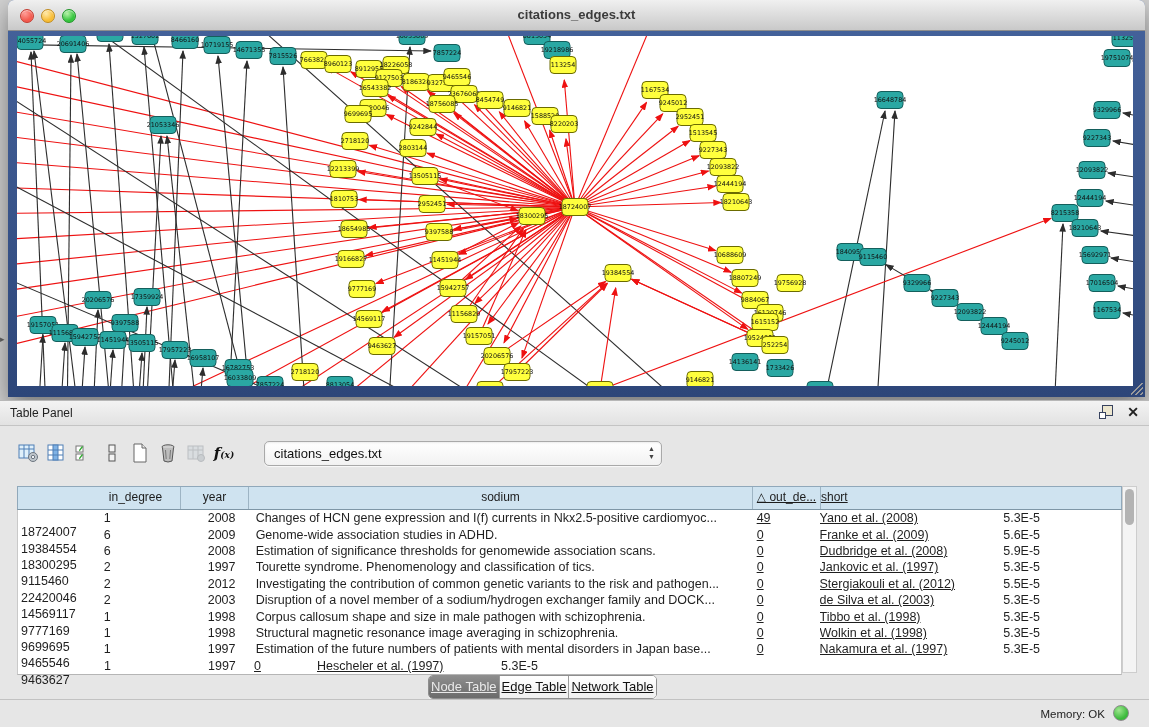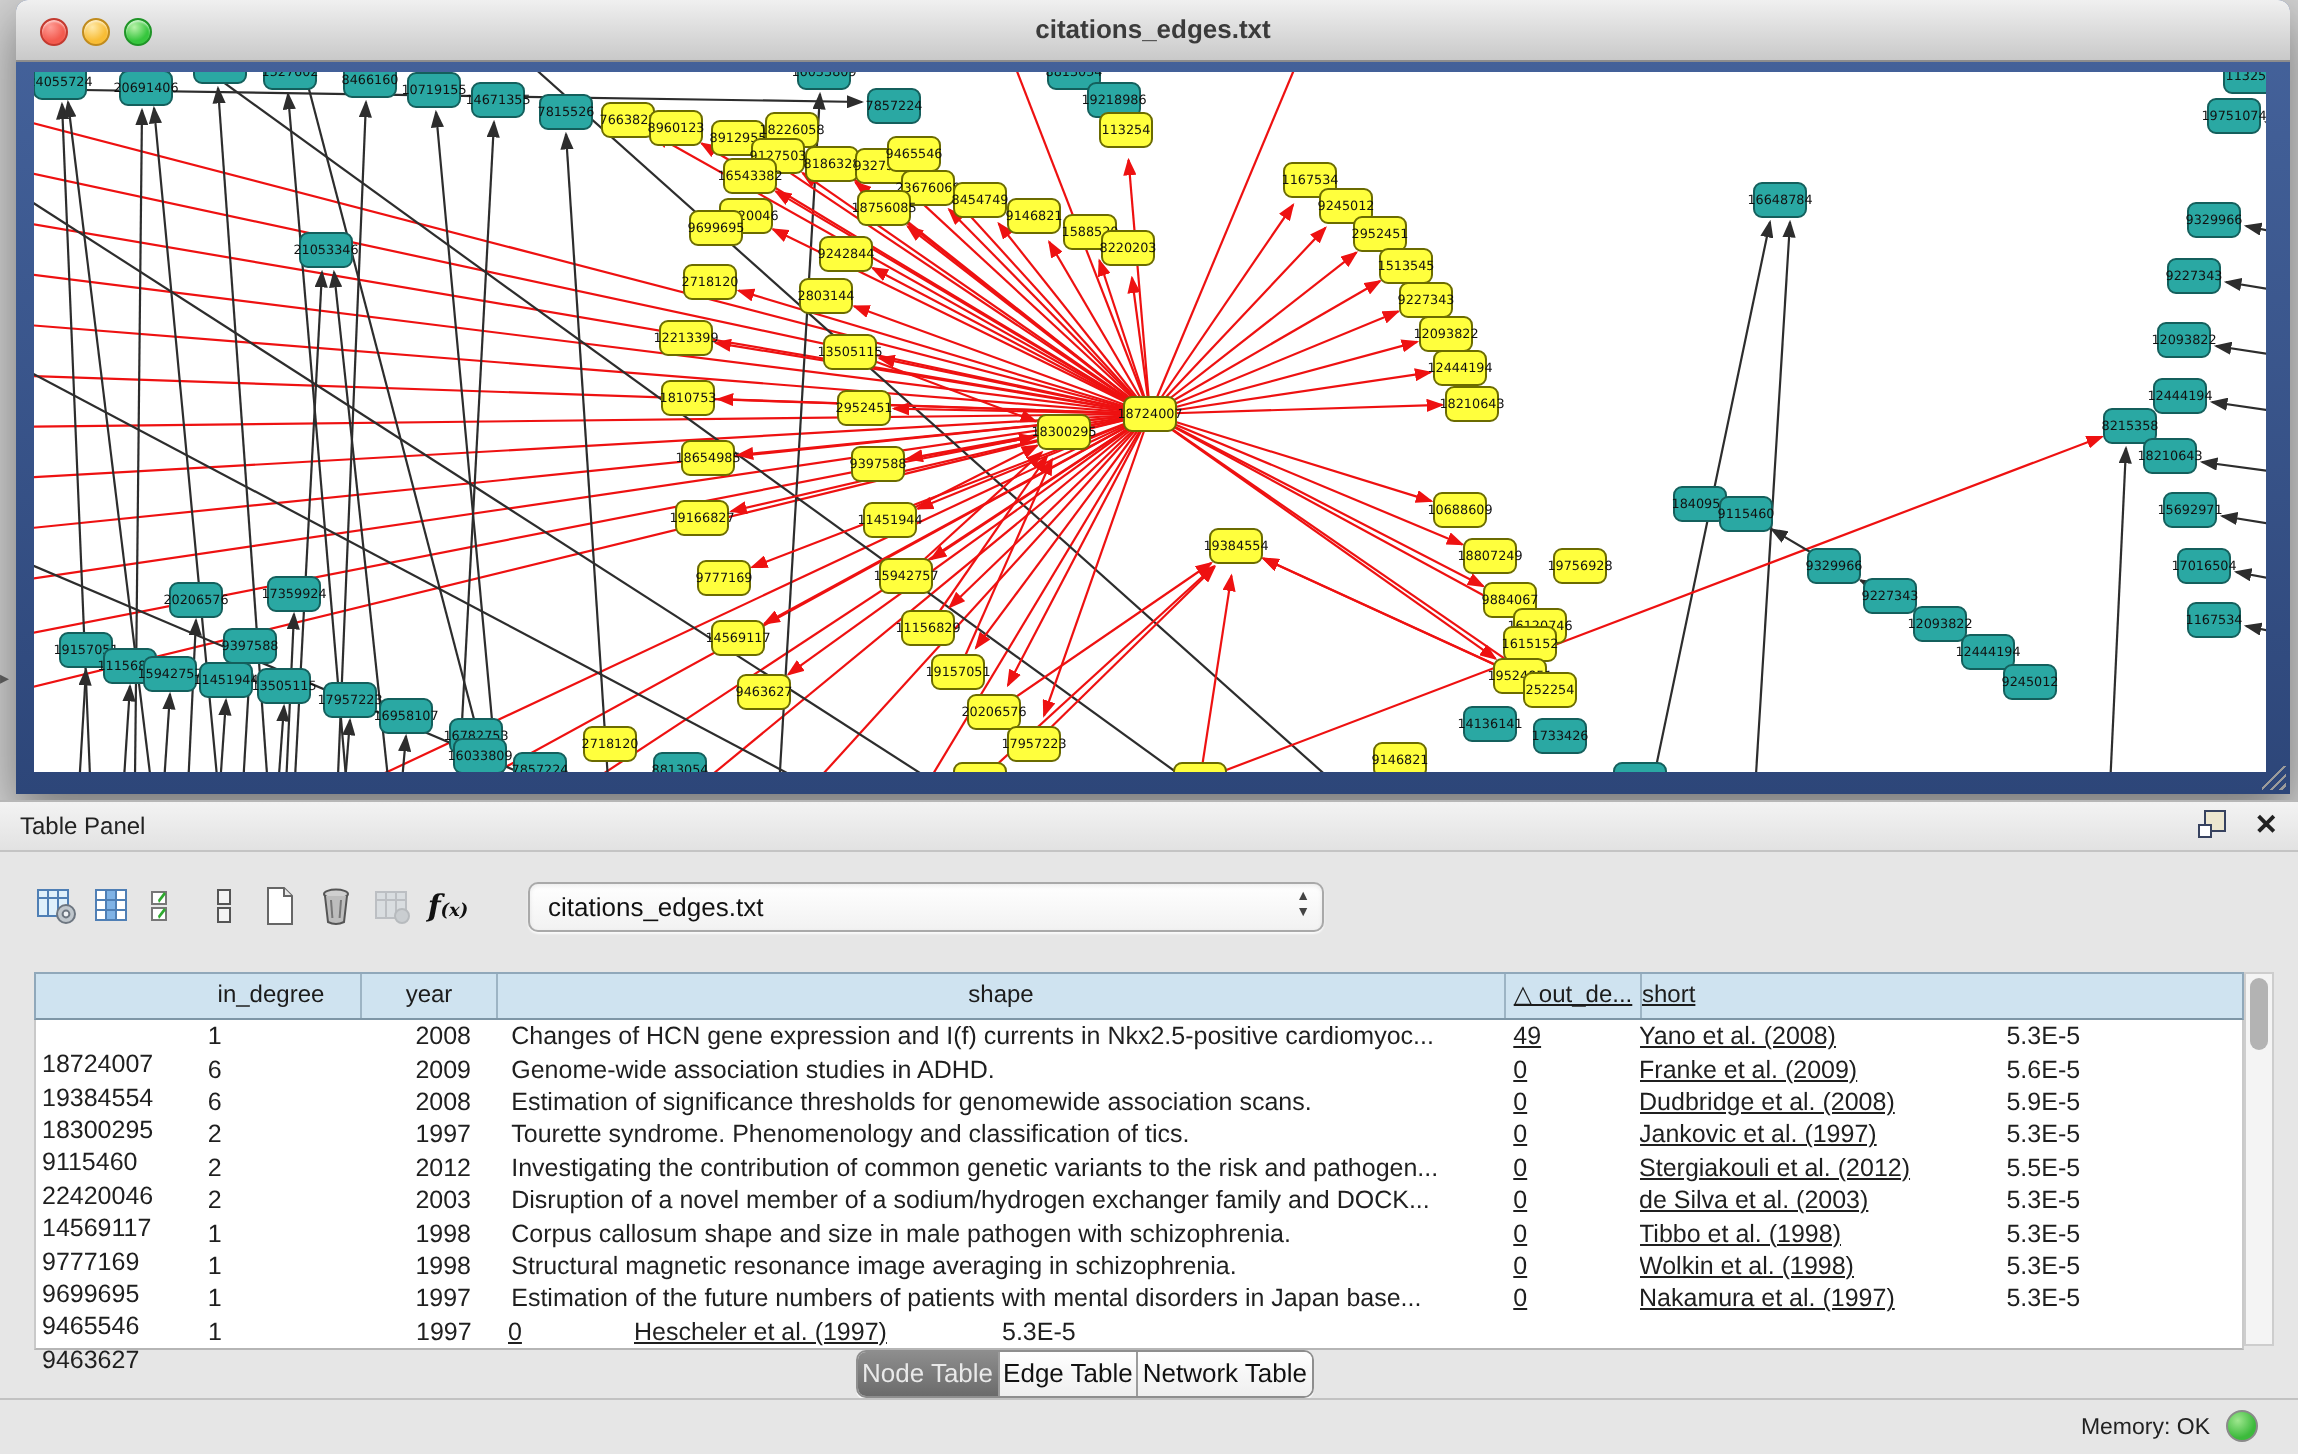--- a/index.html
+++ b/index.html
@@ -109,20 +109,21 @@
   
   .segmented{
     position:absolute;left:428px;top:274px;height:22px;display:flex;
     border:1px solid #8e8e8e;border-radius:5px;overflow:hidden;
     background:#fff;box-shadow:0 1px 0 rgba(255,255,255,.7);
   }
   .segment{
     padding:0 2px;font-size:13px;line-height:21px;color:#111;
     background:linear-gradient(#ffffff,#efefef);
     border-right:1px solid #9c9c9c;
+    text-decoration:underline;
   }
   .segment:last-child{border-right:none;}
   .segment.selected{
     background:linear-gradient(#8d8d8d,#6b6b6b);
     color:#e9e9e9;
   }
   
   .statusbar{
     position:absolute;left:0;bottom:0;width:1149px;height:28px;
     border-top:1px solid #c2c2c2;
@@ -808,21 +809,21 @@
           <span>▼</span>
         </span>
     </div>
   </div>
 
   <div class="dtable">
     <div class="thead" id="thead">
         <div class="th c0">name</div>
         <div class="th c1">in_degree</div>
         <div class="th c2">year</div>
-        <div class="th c3">shape</div>
+        <div class="th c3">sodium</div>
         <div class="th c4">△ out_de...</div>
         <div class="th c5">short</div>
       </div>
     <div class="tbody" id="tbody">
         <div class="tr">
           <div class="td c0">18724007</div>
           <div class="td c1">1</div>
           <div class="td c2">2008</div>
           <div class="td c3">Changes of HCN gene expression and I(f) currents in Nkx2.5-positive cardiomyoc...</div>
           <div class="td c4">49</div>

